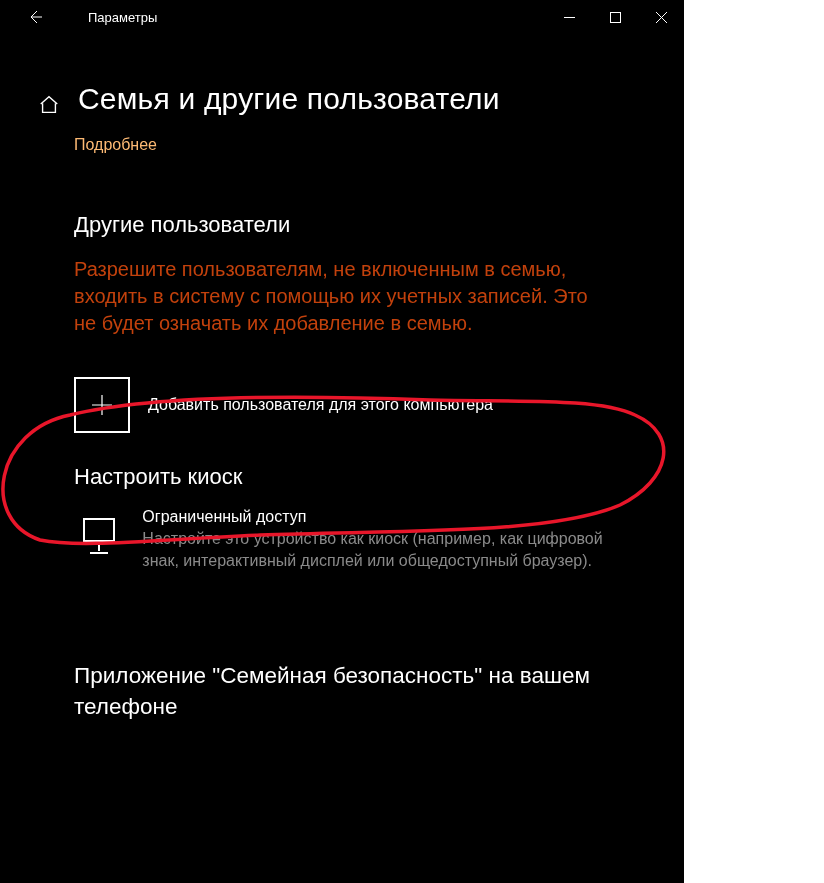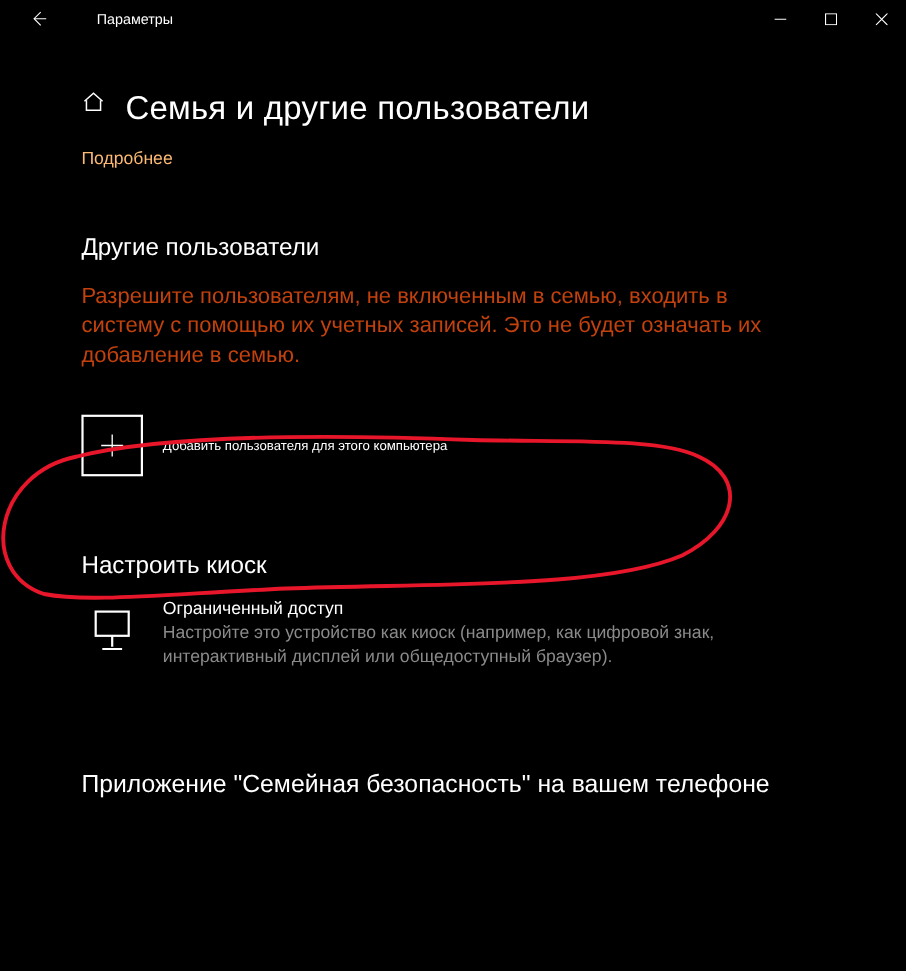--- a/index.html
+++ b/index.html
@@ -2,21 +2,21 @@
 <html><head>
 <meta charset="utf-8">
 <style>
   html, body {
     margin: 0;
     padding: 0;
     background: #fff;
     font-family: "Segoe UI", -apple-system, sans-serif;
   }
   .window {
-    width: 824px;
+    width: 684px;
     height: 883px;
     background: #000;
     color: #fff;
     position: relative;
     overflow: hidden;
     box-sizing: border-box;
   }
   .titlebar {
     height: 34px;
     display: flex;
@@ -50,23 +50,22 @@
     height: 34px;
     display: flex;
     align-items: center;
     justify-content: center;
   }
   .chrome-btn svg { width: 11px; height: 11px; }
 
   .header {
     padding: 48px 38px 14px 38px;
     display: flex;
-    align-items: flex-start;
+    align-items: flex-end;
     gap: 18px;
-    margin-left: 36px;
   }
   .home-icon { display:flex; align-items:center; }
   .header-title {
     font-size: 30px;
     font-weight: 400;
     letter-spacing: 0.2px;
   }
 
   .content {
     padding: 0 74px 0 74px;
@@ -76,21 +75,21 @@
     font-size: 16px;
     padding-top: 6px;
     display: inline-block;
   }
 
   .section-h {
     font-size: 22px;
     font-weight: 400;
     margin: 58px 0 18px 0;
   }
-  .section-h.kiosk { margin-top: 68px; }
+  .section-h.kiosk { margin-top: 31px; }
   .section-h.safety { margin-top: 90px; font-size: 22.5px; line-height:1.35;}
 
   .desc {
     font-size: 20px;
     color: #c2410c;
     line-height: 1.35;
     max-width: 620px;
   }
 
   .add-row {
@@ -102,21 +101,21 @@
   .plus-box {
     width: 56px;
     height: 56px;
     border: 2px solid #fff;
     box-sizing: border-box;
     display: flex;
     align-items: center;
     justify-content: center;
   }
   .plus-box svg { width: 22px; height: 22px; }
-  .add-label { font-size: 12px; }
+  .add-label { font-size: 16px; }
 
   .kiosk-row {
     display: flex;
     align-items: flex-start;
     gap: 18px;
   }
   .kiosk-icon {
     width: 56px;
     height: 56px;
     display: flex;

